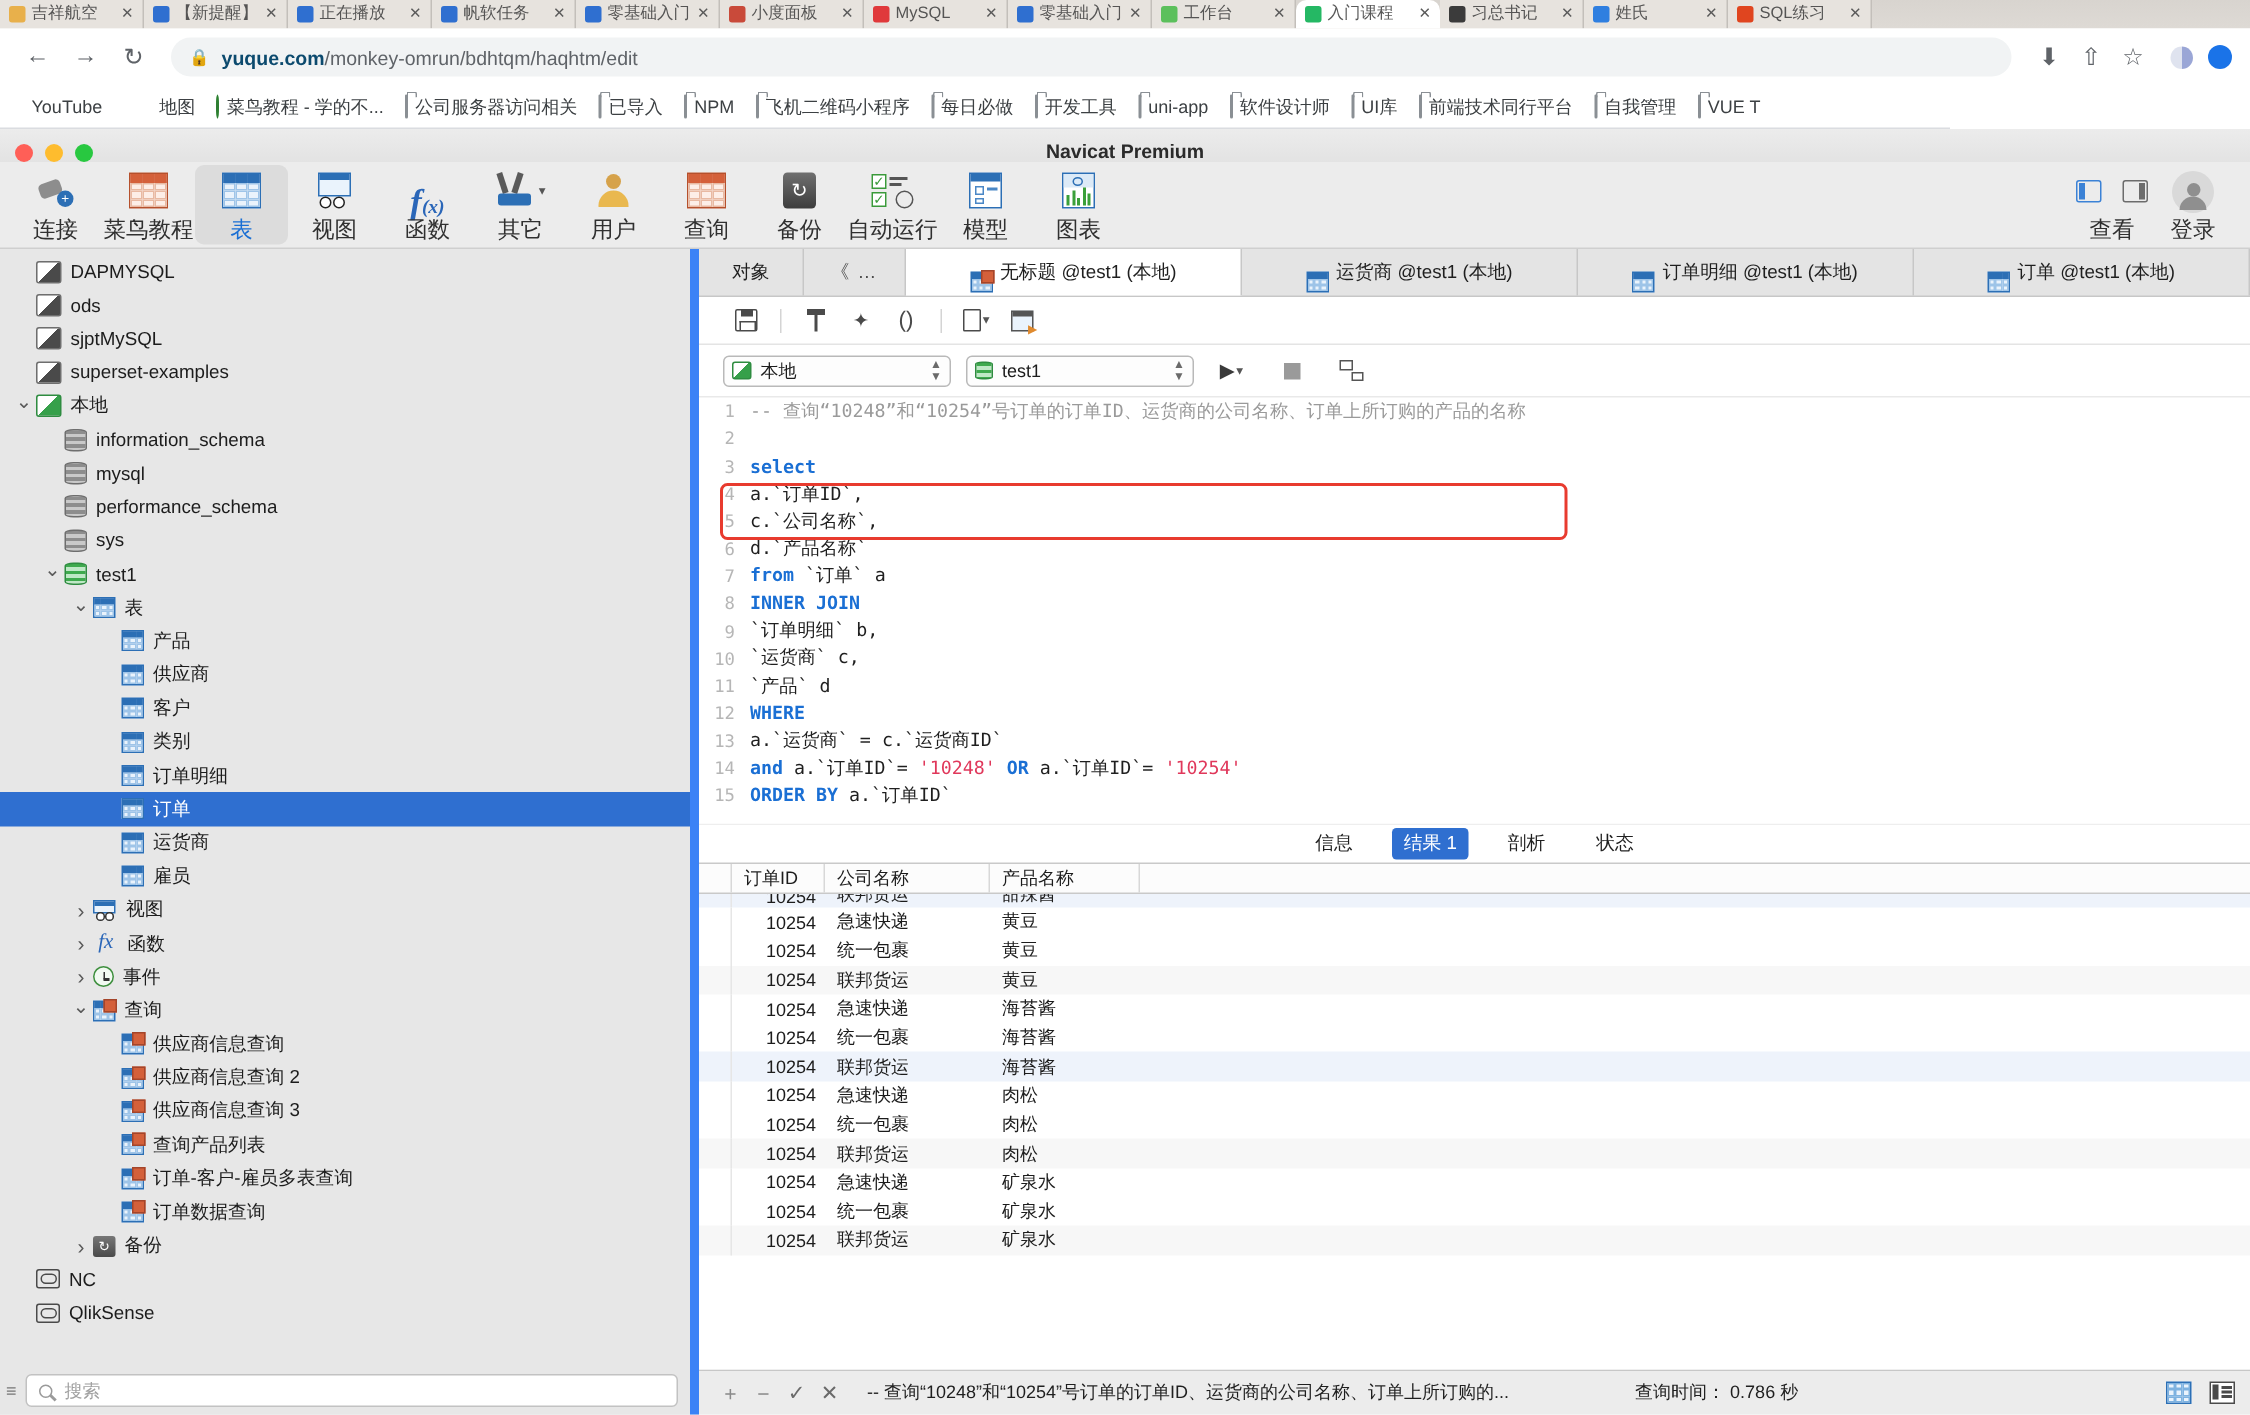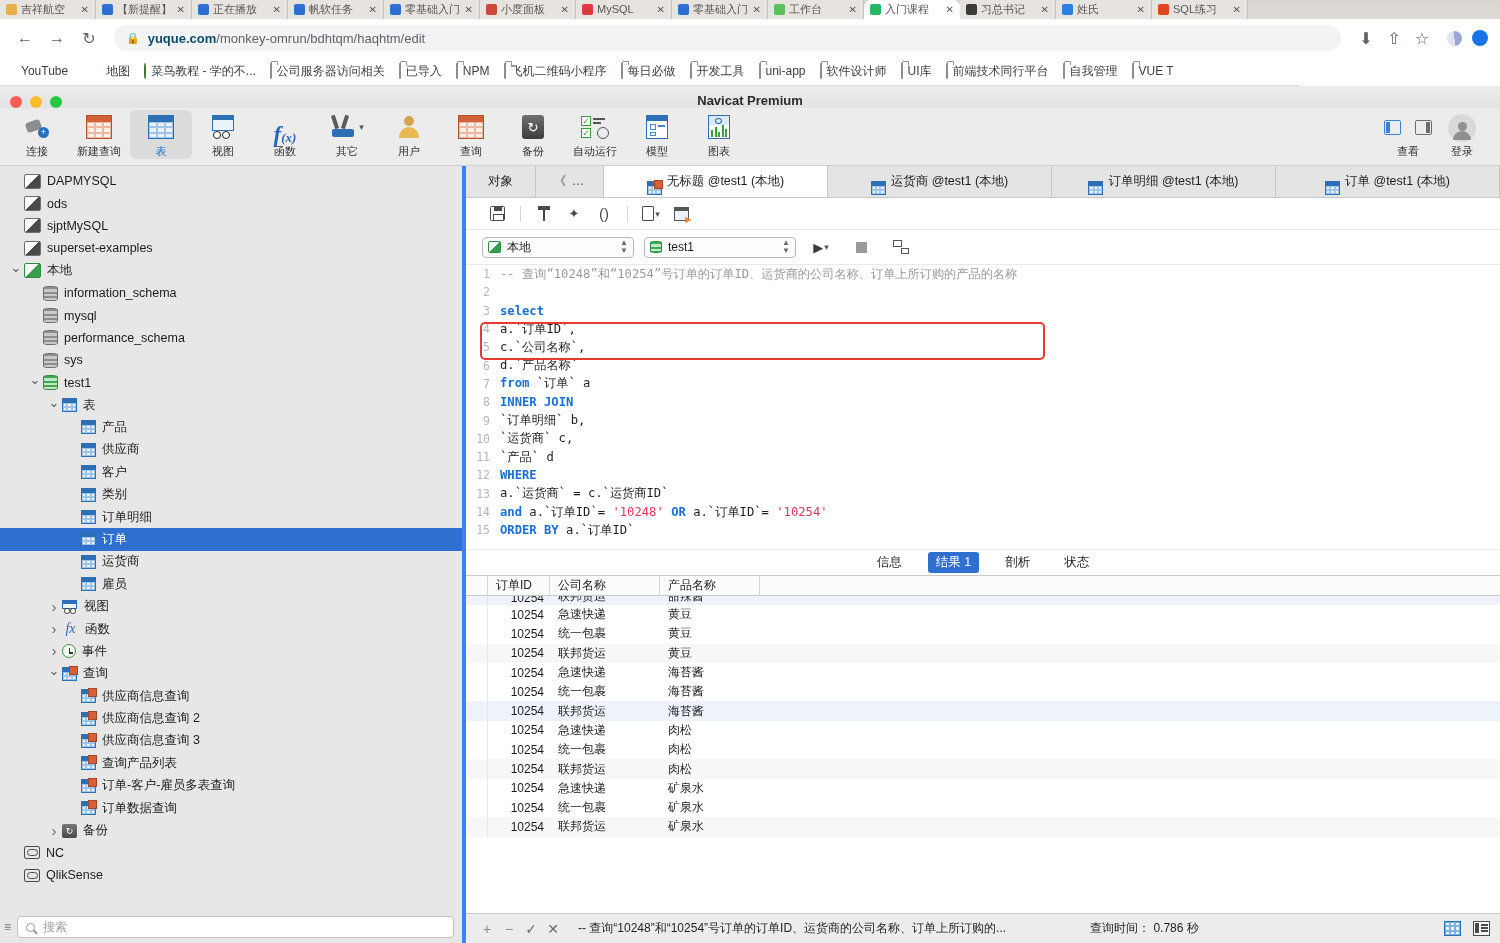--- a/index.html
+++ b/index.html
@@ -85,21 +85,21 @@
     font-weight:700; color:#2b2b2b; }
 
   #nav-toolbar {
     height:58px; background:#ececec; display:flex; align-items:flex-start;
     padding:2px 8px 0 6px; border-bottom:1px solid #cfcfcf;
   }
   .tbitem { width:62px; display:flex; flex-direction:column; align-items:center;
     padding-top:2px; gap:2px; border-radius:6px; }
   .tbitem.selected { background:#dcdcdc; }
   .tbicon { height:30px; display:flex; align-items:center; justify-content:center; }
-  .tblabel { font-size:11px; color:#303030; }
+  .tblabel { font-size:15px; color:#303030; }
   .tbitem.selected .tblabel { color:#1a6fd4; }
   .tb-spacer { flex:1 1 auto; }
   .tbright { display:flex; align-items:flex-end; gap:0px; padding-top:2px;}
   .viewgrp { display:flex; flex-direction:column; align-items:center; gap:2px; }
   .viewicons { display:flex; gap:14px; align-items:center; height:30px; }
   .vic { width:17px; height:15px; border:1.6px solid #6c6c6c; border-radius:2px; position:relative; }
   .vic.left-active { border-color:#3b82d6; }
   .vic.left-active:before{content:"";position:absolute;left:1px;top:1px;width:4px;height:11px;background:#3b82d6;}
   .vic.right:before{content:"";position:absolute;right:1px;top:1px;width:4px;height:11px;background:#6c6c6c;}
   .loginbtn { display:flex; flex-direction:column; align-items:center; gap:2px; width:60px; }
@@ -156,21 +156,21 @@
   .modelico .l{position:absolute;left:11px;top:9px;width:7px;height:1.5px;background:#4a87c6;}
   .chartico{width:22px;height:24px;background:#fff;border:1.5px solid #2c6fb5;position:relative;overflow:hidden;}
   .chartico:before{content:"";position:absolute;left:0;right:0;top:0;height:9px;background:#dceaf7;}
   .chartico .cc{position:absolute;left:6px;top:1.5px;width:7px;height:6px;border-radius:50%;border:1.5px solid #2c6fb5;}
   .chartico .bars{position:absolute;left:2px;bottom:1px;display:flex;gap:1.5px;align-items:flex-end;}
   .chartico .bars i{width:2px;background:#3aa03a;}
 
   
   #main { display:flex; height:777px; }
   #sidebar { width:470px; background:#e7e7e7; position:relative;
-    border-right:4px solid #3b82f6; }
+    border-right:6px solid #3b82f6; }
   #tree { position:absolute; left:0; top:0; right:0; bottom:32px; overflow:hidden; padding-top:4px; }
   .tnode { height:22.4px; display:flex; align-items:center; font-size:12.5px; color:#1c1c1c;
     white-space:nowrap; padding-right:6px; }
   .tnode.sel { background:#2f6fd0; color:#ffffff; }
   .tw { width:16px; flex:0 0 auto; display:flex; align-items:center; justify-content:center;
     font-size:9px; color:#5a5a5a; }
   .tw.collapsed:before{content:"\203A"; font-size:14px; line-height:1;}
   .tw.expanded:before{content:"\2304"; font-size:13px; line-height:1; position:relative; top:-3px;}
   .ticon { width:17px; height:15px; margin-right:6px; flex:0 0 auto; position:relative; }
   .ico-conn { background:linear-gradient(135deg,#fff 0 48%,#4a4a4a 48% 100%);
@@ -493,21 +493,21 @@
             <i></i>
             <i></i>
             <i></i>
             <i></i>
             <i></i>
             <i></i>
             <i></i>
             <i></i>
           </div>
       </div>
-      <div class="tblabel">新建查询</div>
+      <div class="tblabel">菜鸟教程</div>
     </div>
     <div class="tbitem selected">
       <div class="tbicon">
         <div class="ic-grid blue">
             <i></i>
             <i></i>
             <i></i>
             <i></i>
             <i></i>
             <i></i>

